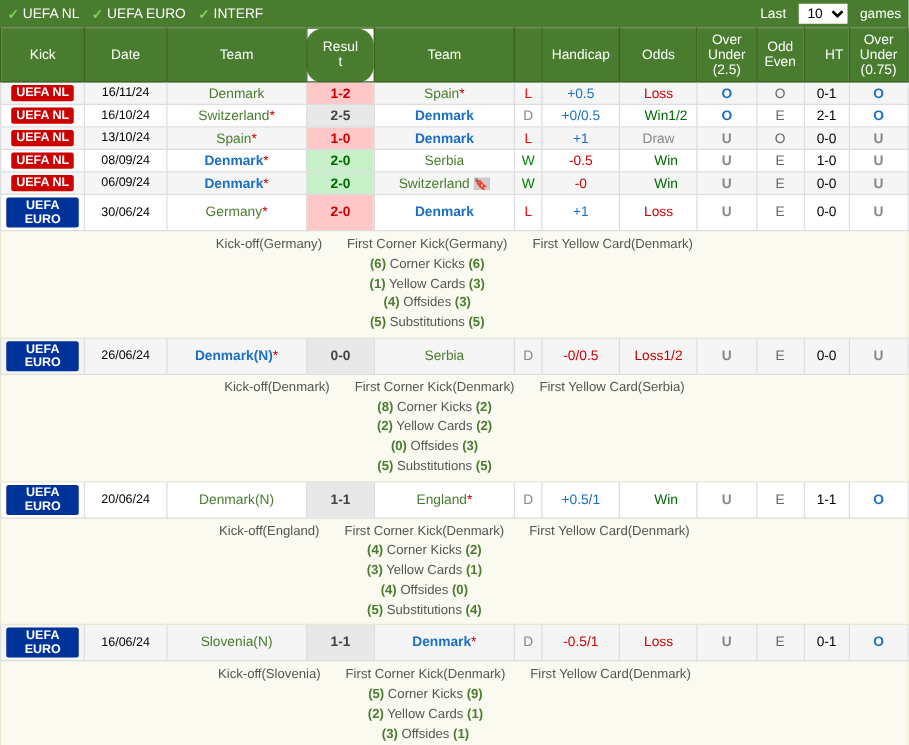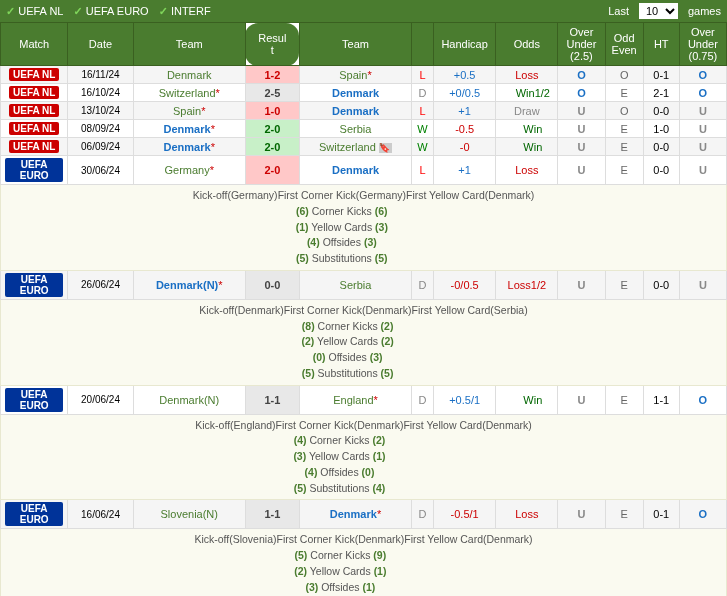--- a/index.html
+++ b/index.html
@@ -68,20 +68,21 @@
       text-align: center;
       color: #555;
       font-size: 10.5px;
       padding: 1px 4px;
       background: #fafaf0;
       border: 1px solid #e8e8d0;
     }
     .detail-content {
       display: flex;
       justify-content: center;
+      gap: 20px;
       flex-wrap: wrap;
       padding: 2px 0;
     }
     .detail-col { text-align: center; font-size: 10.5px; }
     .detail-col div { line-height: 1.5; }
     .highlight-green { color: #4a7c2f; font-weight: bold; }
     .handicap-pos { color: #1a6fc4; }
     .handicap-neg { color: #cc0000; }
     
     .ou-o { color: #1a6fc4; font-weight: bold; }
@@ -95,21 +96,21 @@
     .col-match { width: 60px; }
     .col-date { width: 58px; }
     .col-team { width: 100px; }
     .col-result { width: 48px; border-radius: 13px; }
     .col-team2 { width: 100px; }
     .col-wd { width: 18px; }
     .col-handicap { width: 55px; }
     .col-odds { width: 48px; margin-top: 44px; }
     .col-ou25 { width: 42px; }
     .col-oddeven { width: 28px; }
-    .col-ht { width: 32px; }
+    .col-ht { width: 32px; text-align: right; }
     .col-ou075 { width: 42px; }
   </style>
 </head>
 <body>
 
 <div class="header-bar">
   <span class="check-item">
     <span class="check-icon">✓</span>
     <span>UEFA NL</span>
   </span>
@@ -126,21 +127,21 @@
     <option>10</option>
     <option>20</option>
     <option>30</option>
   </select>
   <span>games</span>
 </div>
 
 <table>
   <thead>
     <tr>
-      <th class="col-match">Match</th>
+      <th class="col-match">Kick</th>
       <th class="col-date">Date</th>
       <th class="col-team">Team</th>
       <th class="col-result">Resul<br>t</th>
       <th class="col-team2">Team</th>
       <th class="col-wd"></th>
       <th class="col-handicap">Handicap</th>
       <th class="col-odds">Odds</th>
       <th class="col-ou25">Over<br>Under<br>(2.5)</th>
       <th class="col-oddeven">Odd<br>Even</th>
       <th class="col-ht">HT</th>

